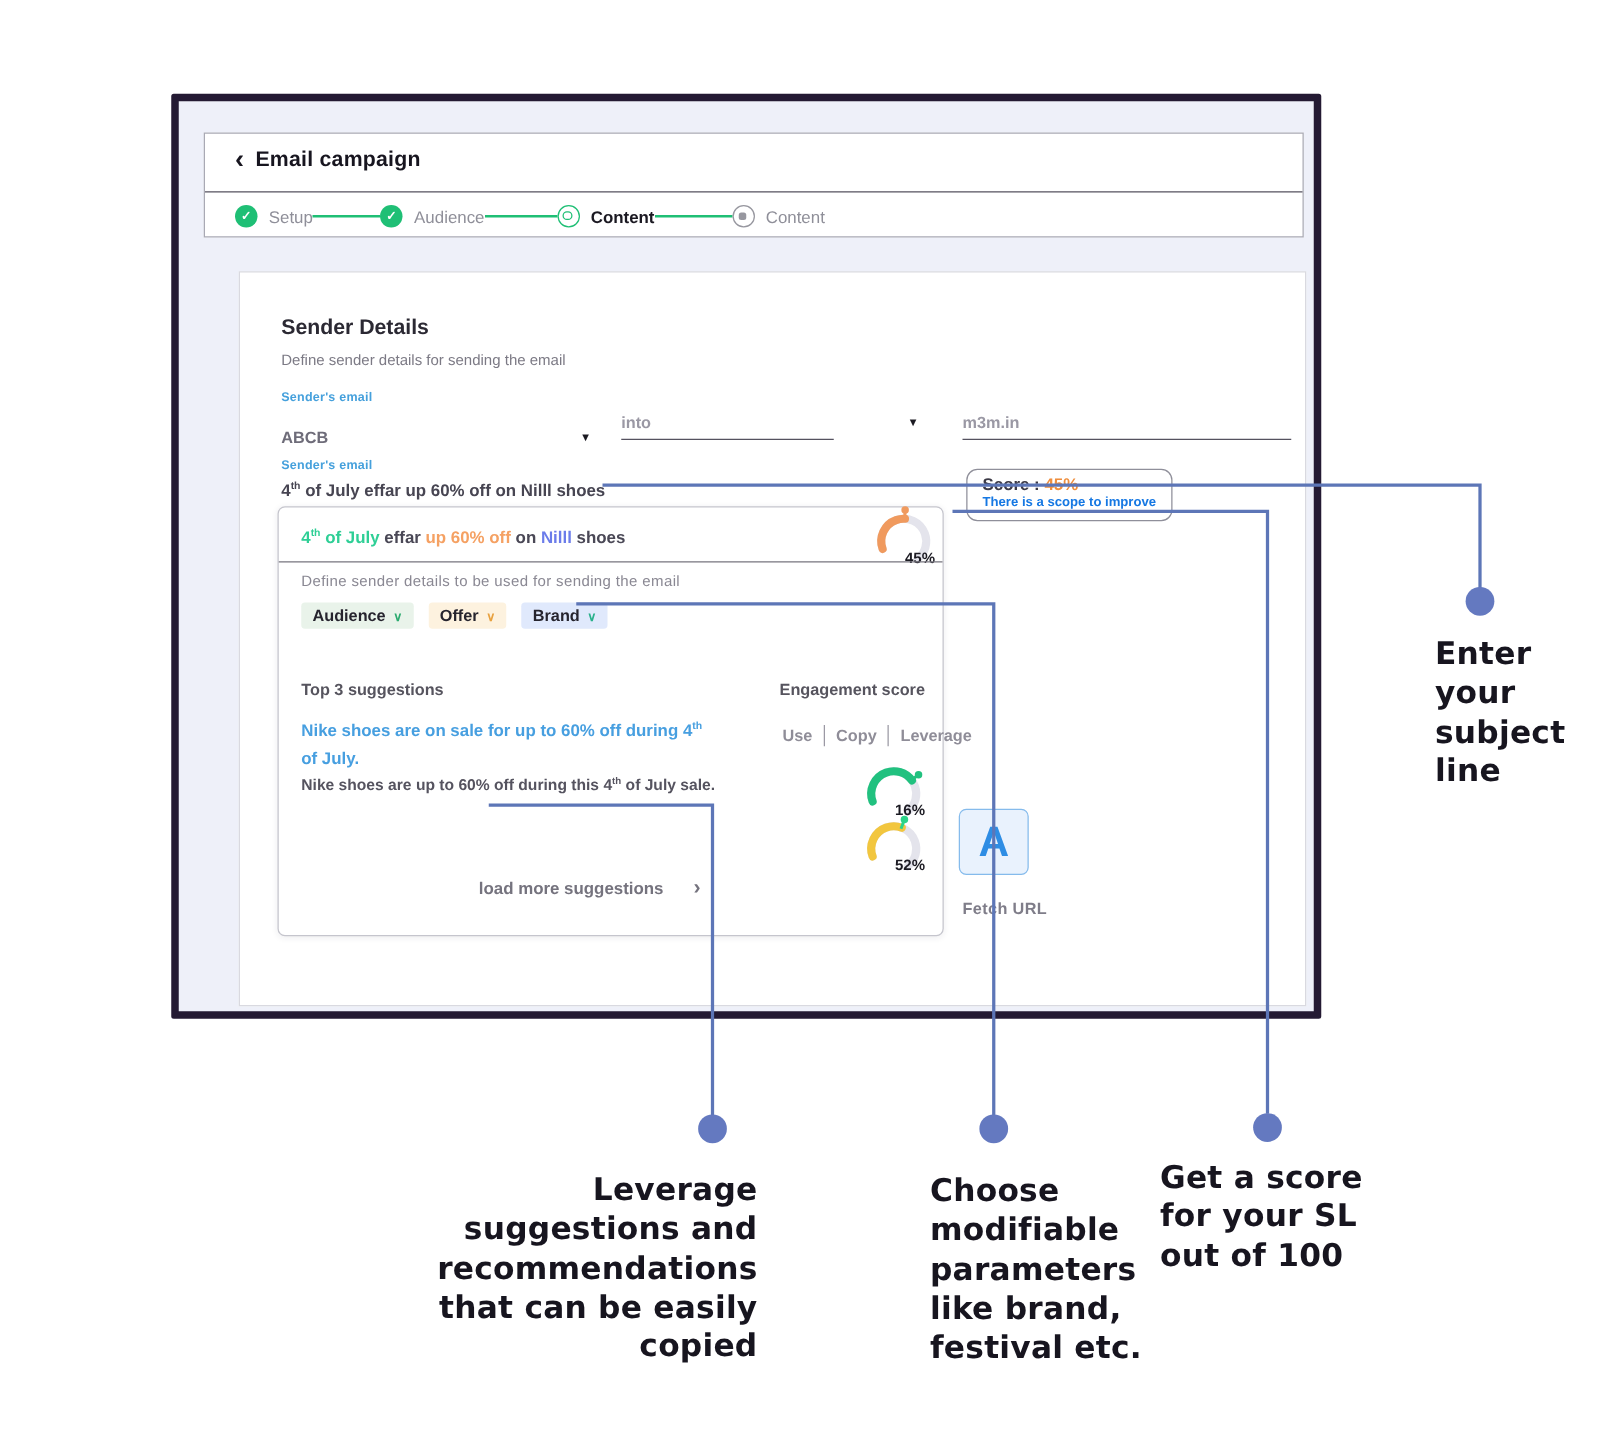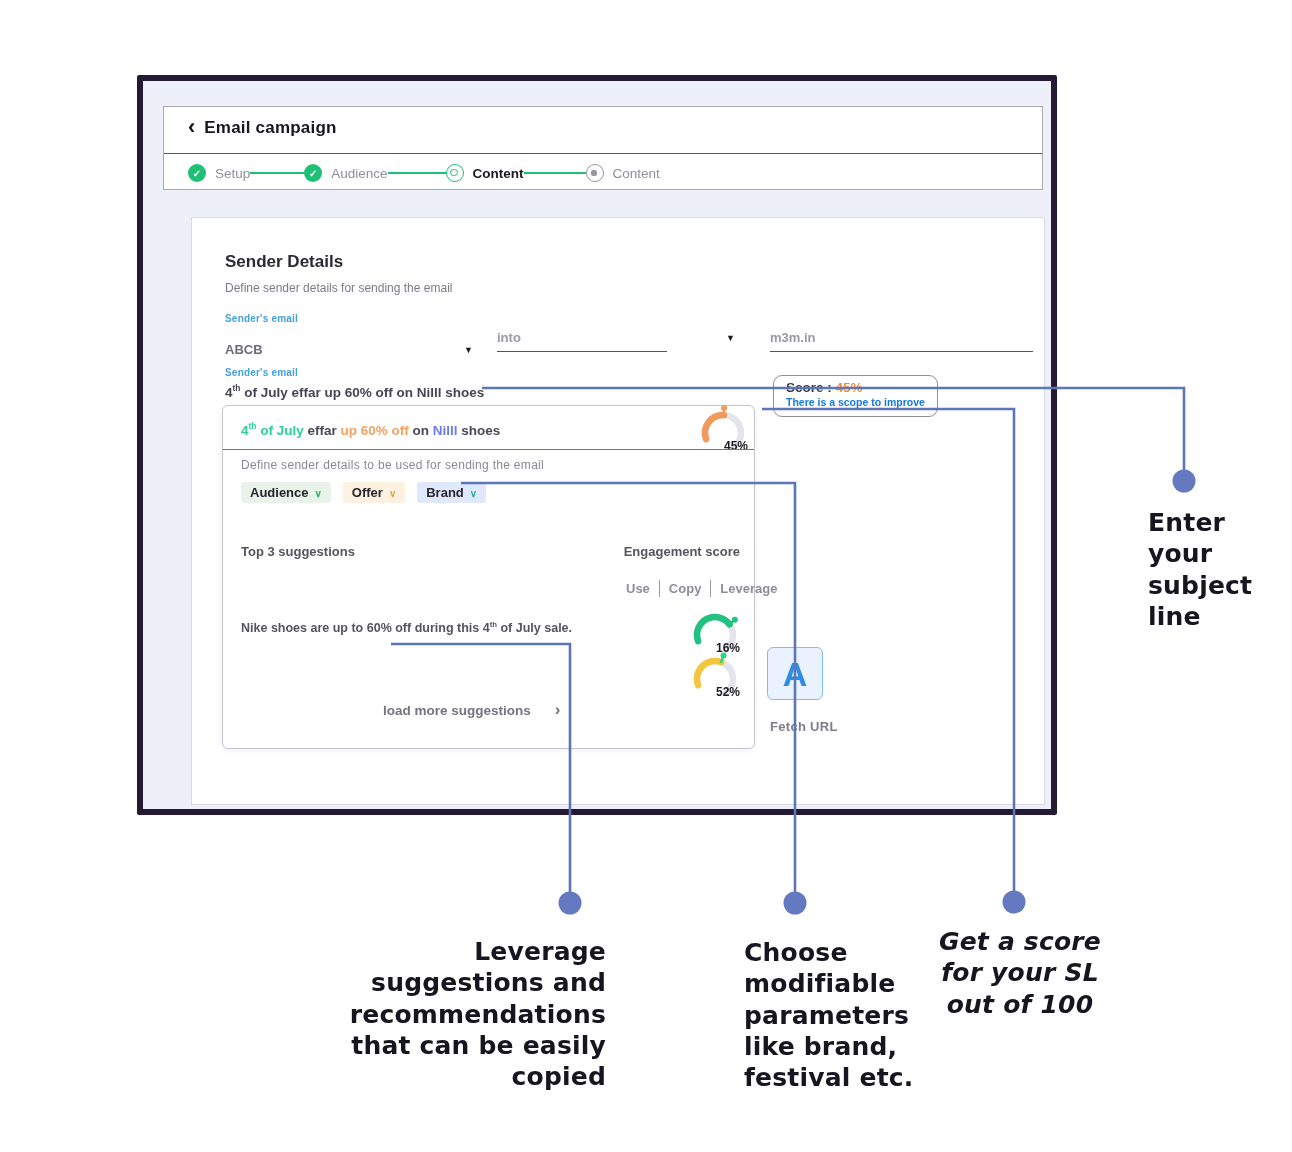--- a/index.html
+++ b/index.html
@@ -107,21 +107,21 @@
   .overlay{left:0;top:0;width:1292px;height:1152px;pointer-events:none;z-index:50;}
   .cline{stroke:var(--connector,#5d76b7);stroke-width:2.6;fill:none;}
   .cdot{fill:var(--dot,#6479c0);}
 
   
   .ann{white-space:pre-line;font-family:"DejaVu Sans", sans-serif;
        font-size:25px;font-weight:800;color:#17151f;line-height:1.25;letter-spacing:.2px;}
   .ann-subject{left:1148px;top:507px;width:140px;}
   .ann-leverage{left:256px;top:936px;width:350px;text-align:right;}
   .ann-choose{left:744px;top:937px;width:220px;}
-  .ann-score{left:928px;top:926px;width:184px;text-align:center;font-style:italic;}
+  .ann-score{left:928px;top:926px;width:184px;}
 </style>
 </head>
 <body>
 
 <div class="abs frame">
 
   <div class="abs header-box" style="left:20px;top:25px;">
     <div class="title-row">
       <span class="back-ico">‹</span>
       <span class="page-title">Email campaign</span>
@@ -203,20 +203,21 @@
           </span>
           <span class="tag" style="background: rgb(224, 233, 252);">
             <span>Brand</span>
             <span class="tag-chev" style="color: rgb(40, 176, 138);">∨</span>
           </span>
         </div>
 
       <div class="abs top3">Top 3 suggestions</div>
       <div class="abs eng">Engagement score</div>
 
+      <div class="abs sug1"><span>Nike shoes are on sale for up to 60% off during 4</span><sup>th</sup><span> of July.</span></div>
       <div class="abs actions">
         <span class="act">Use</span>
         <span class="sep"></span>
         <span class="act">Copy</span>
         <span class="sep"></span>
         <span class="act">Leverage</span>
       </div>
 
       <div class="abs sug2"><span>Nike shoes are up to 60% off during this 4</span><sup>th</sup><span> of July sale.</span></div>
       <div class="abs gauge g-65">

